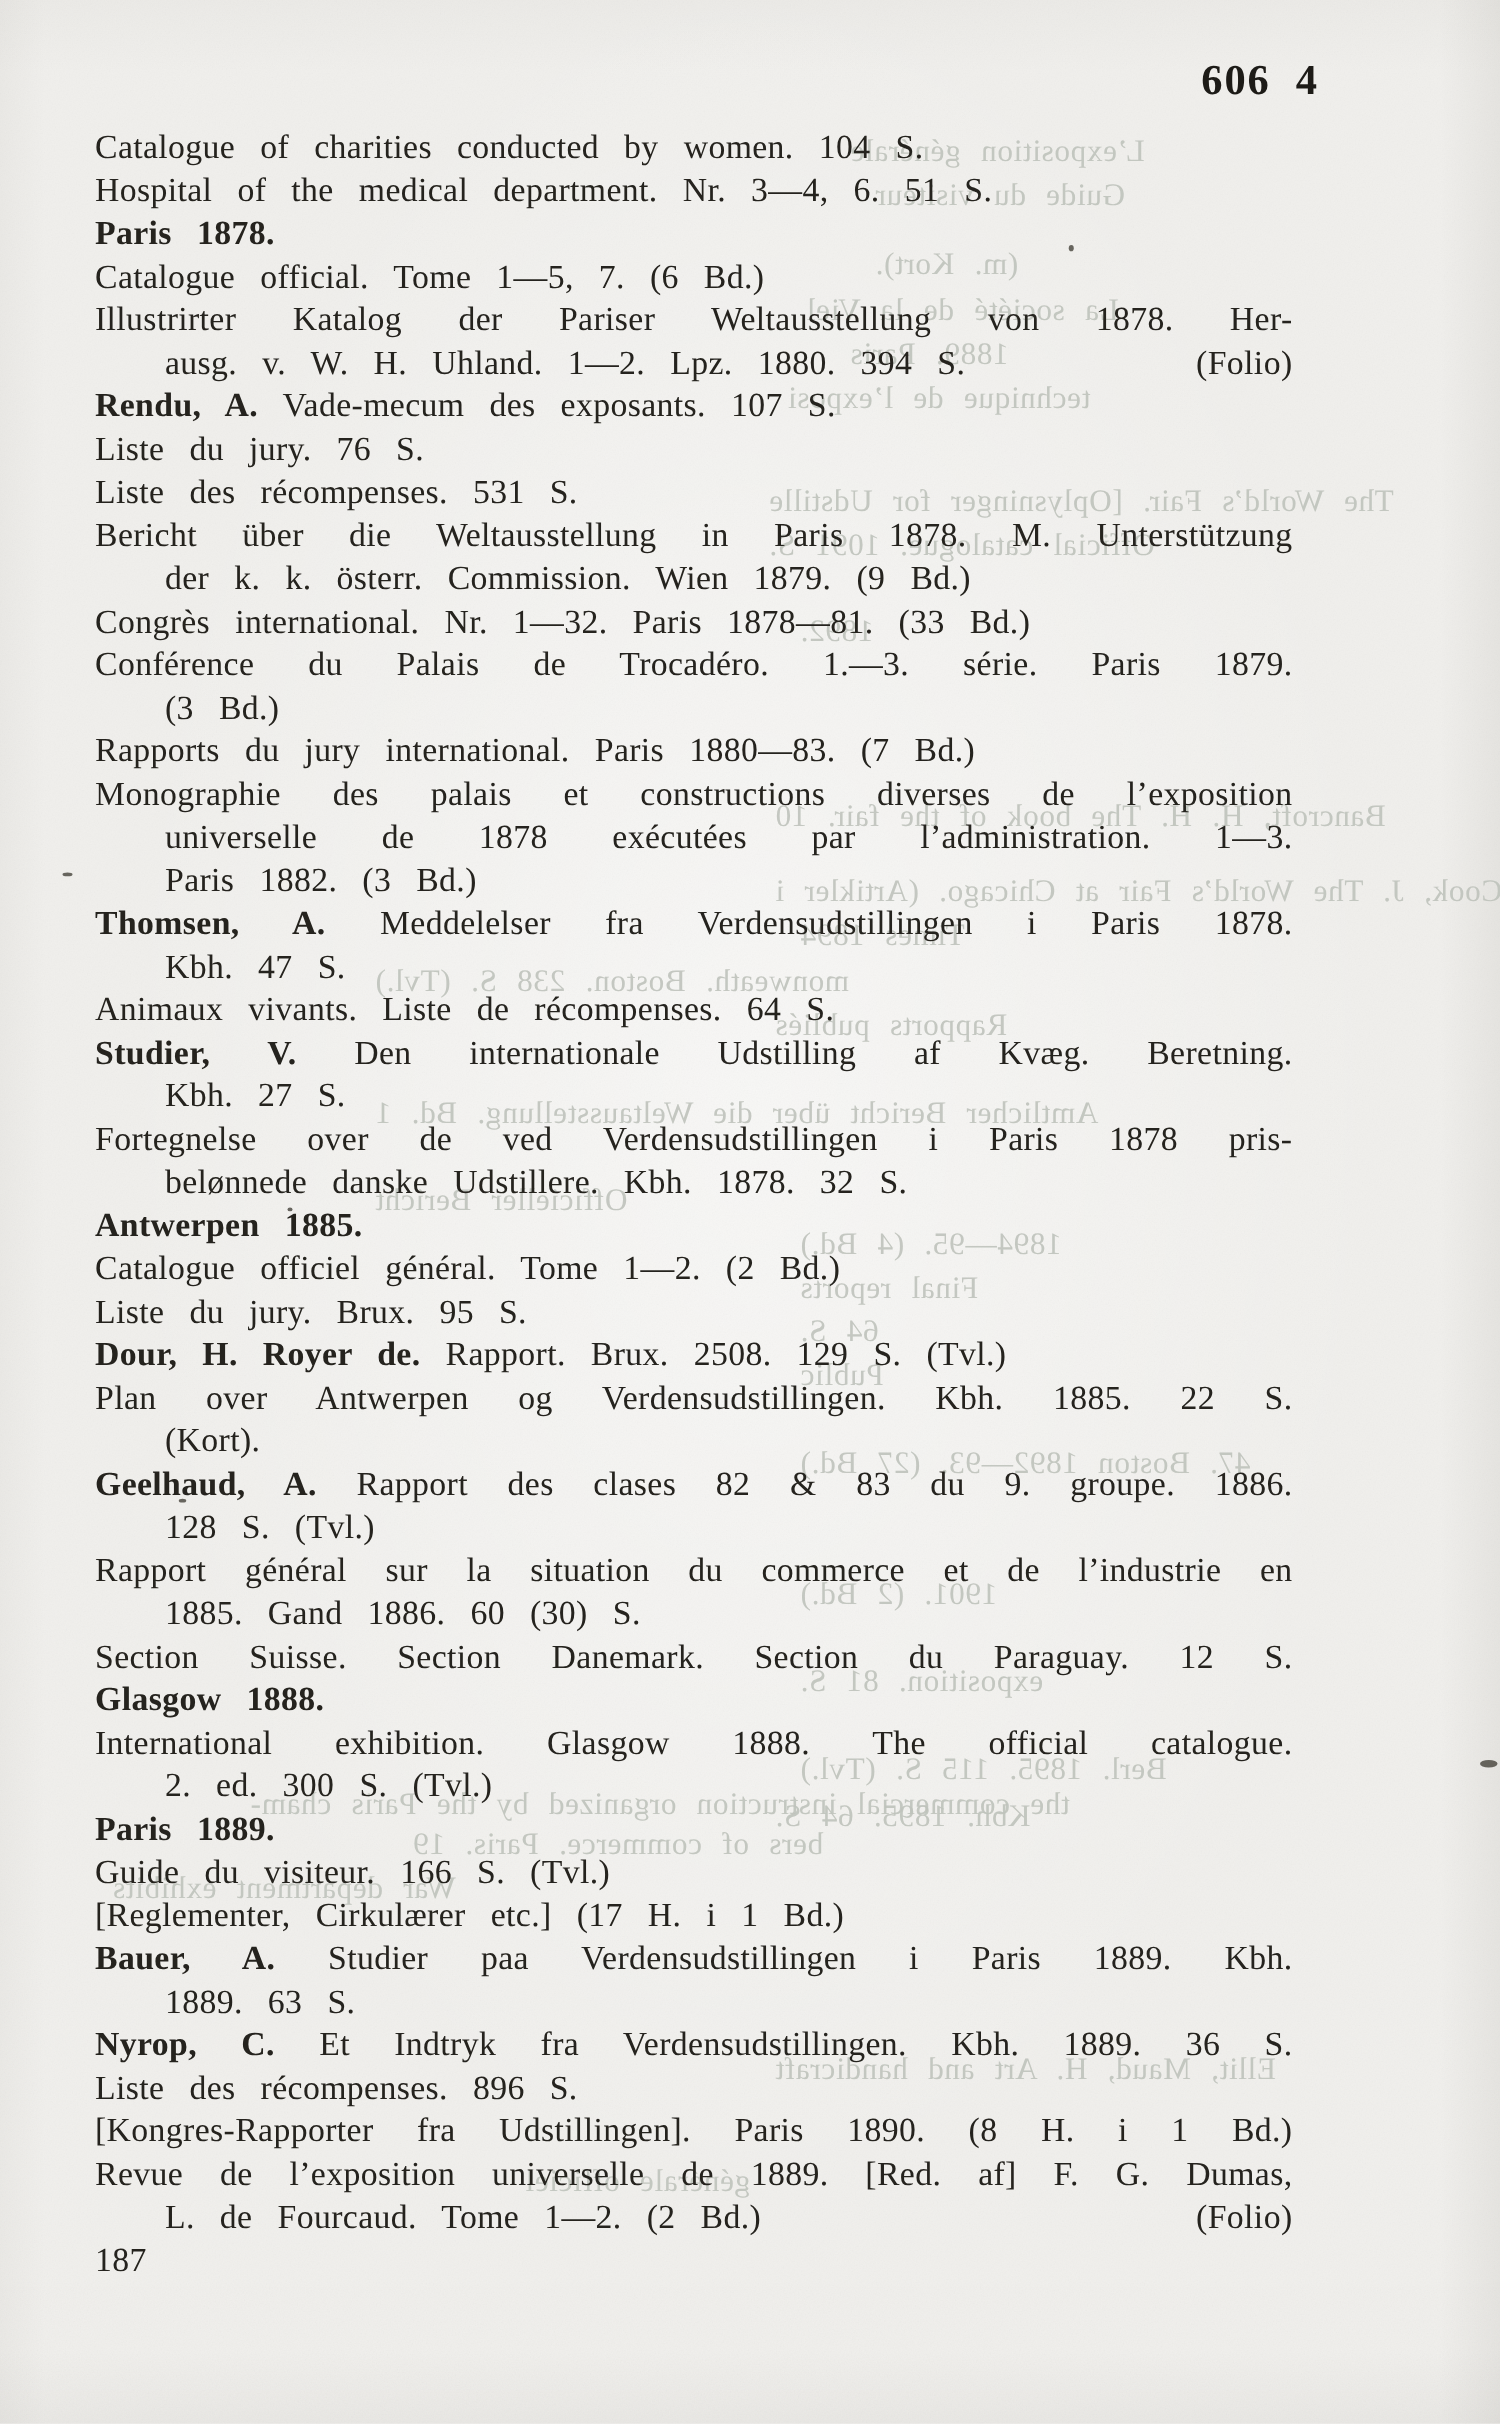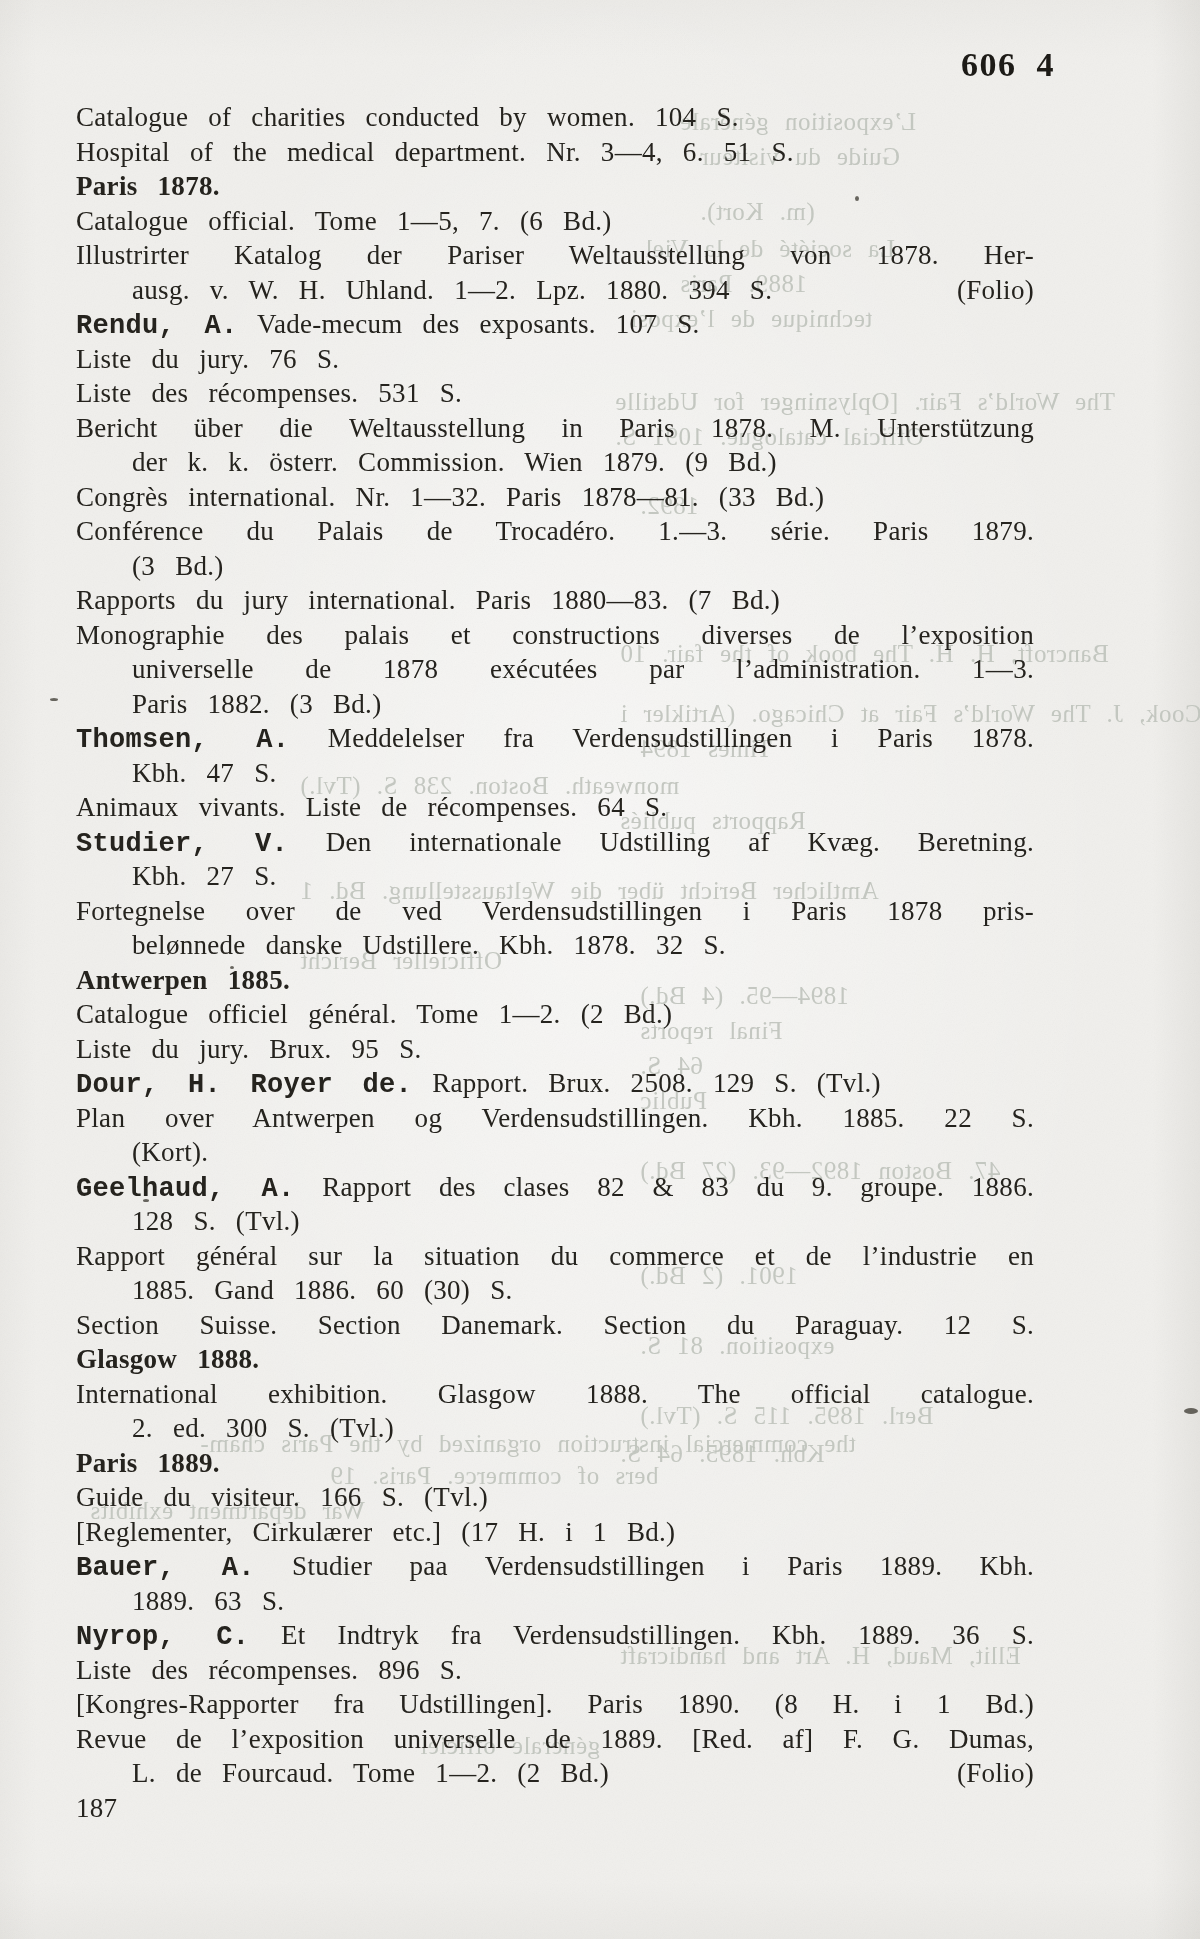--- a/index.html
+++ b/index.html
@@ -35,21 +35,21 @@
   .textblock{
     position:absolute;left:76px;top:100px;width:958px;
     font-size:27px;letter-spacing:.3px;word-spacing:13px;
   }
   .line{height:34.5px;line-height:34.5px;}
   .line.cont{padding-left:56px;}
   .line.just{text-align:justify;text-align-last:justify;}
   .line.rhead{font-weight:bold;text-align:left;}
   .line.center{word-spacing:normal;}
   .line.split{display:flex;justify-content:space-between;}
-  .b{font-weight:bold;font-family:Liberation Mono, monospace;}
+  .b{font-weight:bold;}
   .speck{position:absolute;background:#3a372f;border-radius:50%;opacity:.75;}
 </style>
 </head>
 <body>
 
 <div class="page">
 
   <svg class="noise" xmlns="http://www.w3.org/2000/svg">
     <filter id="grain">
       <feTurbulence type="fractalNoise" baseFrequency="0.9" numOctaves="2" stitchTiles="stitch"></feTurbulence>

